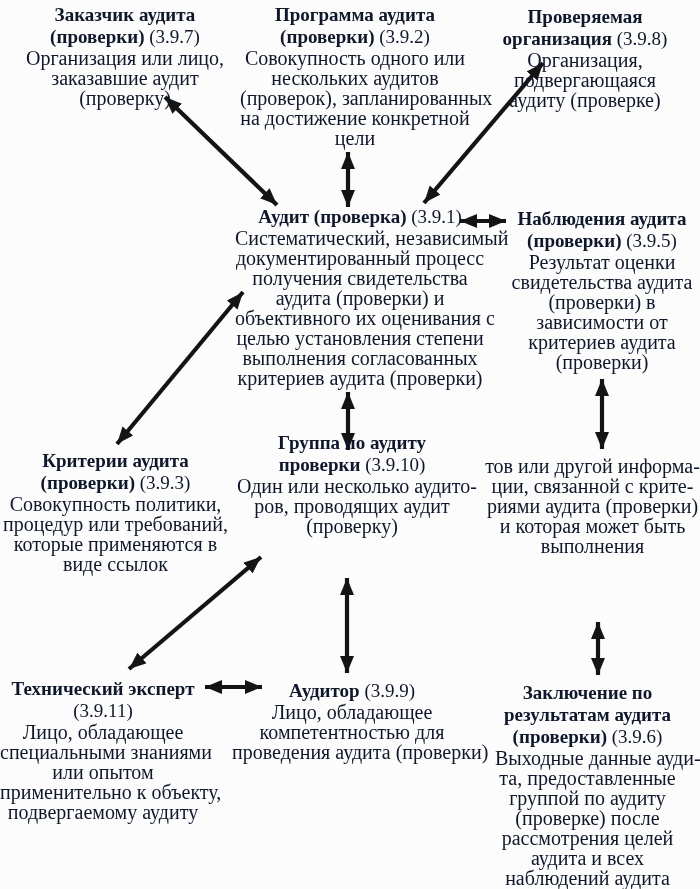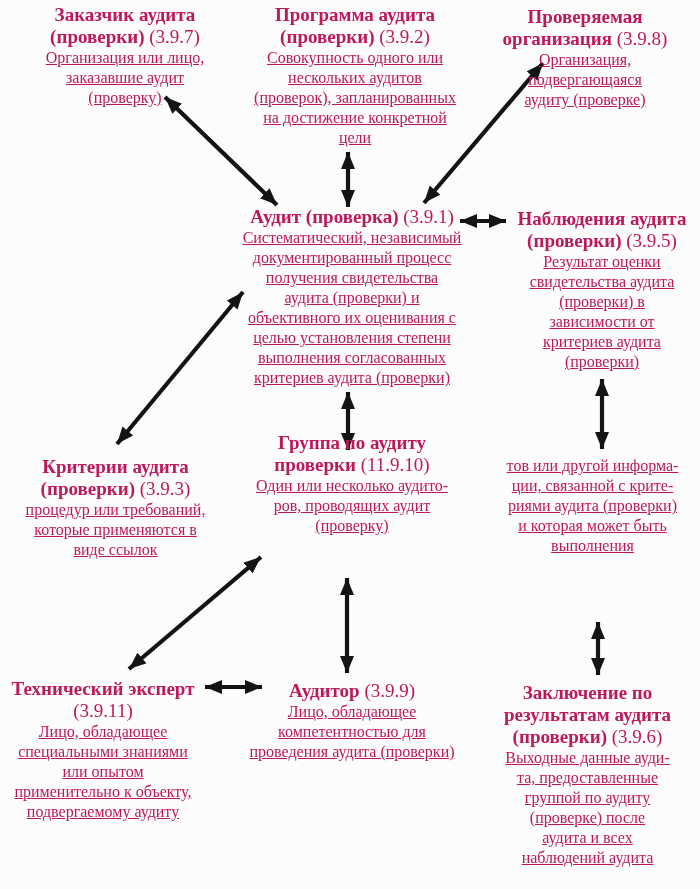--- a/index.html
+++ b/index.html
@@ -3,42 +3,41 @@
 <meta charset="utf-8">
 <title>diagram</title>
 <style>
   html, body { margin: 0; padding: 0; background: #ffffff; }
   #diagram {
     position: relative;
     width: 700px;
     height: 889px;
     background: #fcfcfc;
     font-family: "Liberation Serif", serif;
-    color: #be185d;
+    color: #0f172a;
     overflow: hidden;
   }
   #arrows-layer {
     position: absolute;
     left: 0; top: 0;
     width: 700px; height: 889px;
   }
   #arrows-layer line { stroke: #141414; stroke-width: 4.2px; }
   .node { position: absolute; text-align: center; }
   .title-line {
     font-weight: bold;
     font-size: 19px;
     line-height: 22px;
     white-space: nowrap;
   }
   .title-line .ref { font-weight: normal; font-family: Liberation Serif, serif; }
   .body-line {
-    font-size: 16px;
+    font-size: 20px;
     line-height: 20px;
     white-space: nowrap;
-    text-decoration: underline;
   }
 </style>
 </head>
 <body>
 
 <div id="diagram">
   <svg id="arrows-layer" viewBox="0 0 700 889" xmlns="http://www.w3.org/2000/svg">
     <defs>
       <marker id="ah" markerUnits="userSpaceOnUse" markerWidth="17" markerHeight="14" refX="17" refY="7" orient="auto-start-reverse">
         <path d="M0,0 L17,7 L0,14 Z" fill="#141414"></path>
@@ -85,21 +84,21 @@
         <div>
           <div class="title-line"><span class="term">Проверяемая</span></div>
           <div class="title-line"><span class="term">организация</span> <span class="ref">(3.9.8)</span></div>
         </div>
         <div>
           <div class="body-line">Организация,</div>
           <div class="body-line">подвергающаяся</div>
           <div class="body-line">аудиту (проверке)</div>
         </div>
       </div>
-      <div class="node" style="left: 227px; top: 206px; width: 250px;">
+      <div class="node" style="left: 235px; top: 206px; width: 250px;">
         <div>
           <div class="title-line"><span class="term">Аудит (проверка)</span> <span class="ref">(3.9.1)</span></div>
         </div>
         <div>
           <div class="body-line">Систематический, независимый</div>
           <div class="body-line">документированный процесс</div>
           <div class="body-line">получения свидетельства</div>
           <div class="body-line">аудита (проверки) и</div>
           <div class="body-line">объективного их оценивания с</div>
           <div class="body-line">целью установления степени</div>
@@ -114,35 +113,36 @@
         </div>
         <div>
           <div class="body-line">Результат оценки</div>
           <div class="body-line">свидетельства аудита</div>
           <div class="body-line">(проверки) в</div>
           <div class="body-line">зависимости от</div>
           <div class="body-line">критериев аудита</div>
           <div class="body-line">(проверки)</div>
         </div>
       </div>
-      <div class="node" style="left: 3px; top: 450px; width: 225px; margin-top: 6px;">
+      <div class="node" style="left: 3px; top: 450px; width: 225px;">
         <div>
           <div class="title-line"><span class="term">Критерии аудита</span></div>
           <div class="title-line"><span class="term">(проверки)</span> <span class="ref">(3.9.3)</span></div>
         </div>
         <div>
+          <div class="body-line">Совокупность политики,</div>
           <div class="body-line">процедур или требований,</div>
           <div class="body-line">которые применяются в</div>
           <div class="body-line">виде ссылок</div>
         </div>
       </div>
       <div class="node" style="left: 237px; top: 432px; width: 230px;">
         <div>
           <div class="title-line"><span class="term">Группа по аудиту</span></div>
-          <div class="title-line"><span class="term">проверки</span> <span class="ref">(11.9.10)</span></div>
+          <div class="title-line"><span class="term">проверки</span> <span class="ref">(3.9.10)</span></div>
         </div>
         <div>
           <div class="body-line">Один или несколько аудито-</div>
           <div class="body-line">ров, проводящих аудит</div>
           <div class="body-line">(проверку)</div>
         </div>
       </div>
       <div class="node" style="left: 485px; top: 456px; width: 215px;">
         <div>
           <div class="body-line">тов или другой информа-</div>
@@ -179,18 +179,19 @@
         <div>
           <div class="title-line"><span class="term">Заключение по</span></div>
           <div class="title-line"><span class="term">результатам аудита</span></div>
           <div class="title-line"><span class="term">(проверки)</span> <span class="ref">(3.9.6)</span></div>
         </div>
         <div>
           <div class="body-line">Выходные данные ауди-</div>
           <div class="body-line">та, предоставленные</div>
           <div class="body-line">группой по аудиту</div>
           <div class="body-line">(проверке) после</div>
+          <div class="body-line">рассмотрения целей</div>
           <div class="body-line">аудита и всех</div>
           <div class="body-line">наблюдений аудита</div>
         </div>
       </div>
     </div>
 </div>
 
 </body></html>

